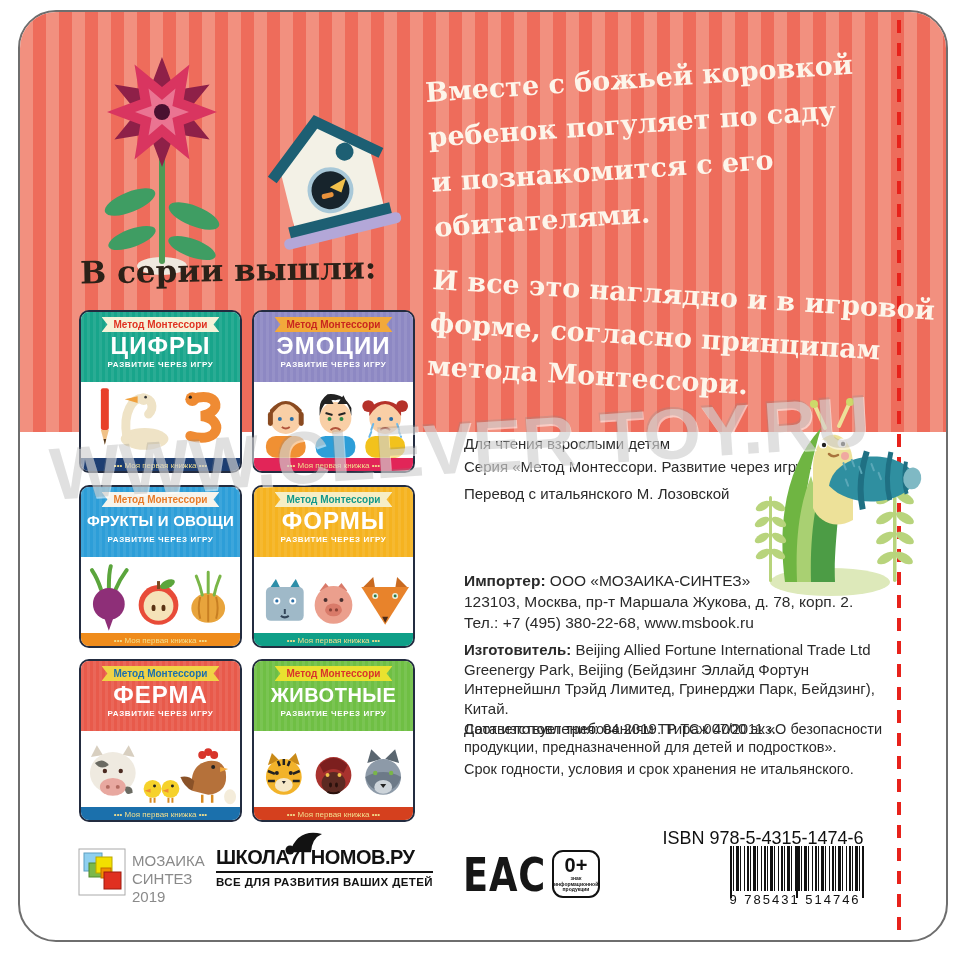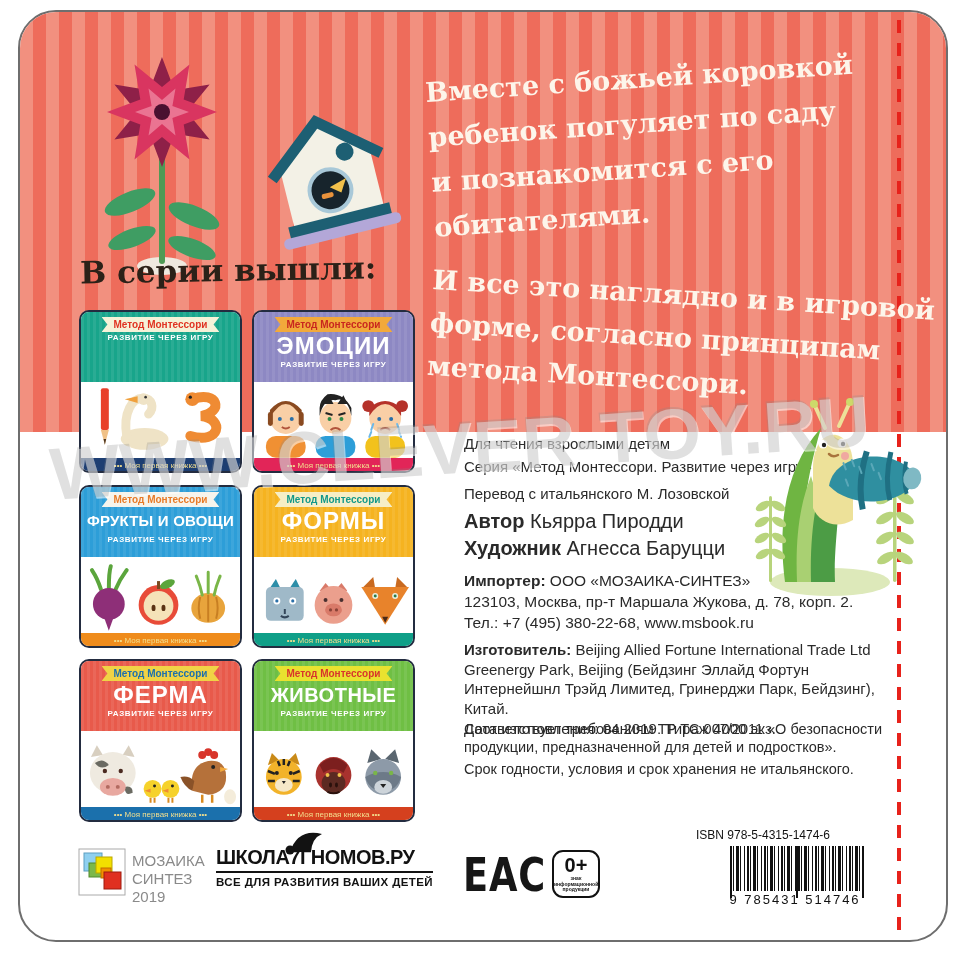--- a/index.html
+++ b/index.html
@@ -46,21 +46,21 @@
   .credits{left:444px;top:496px;font-size:20px;line-height:27px;}
   .credits b{font-weight:bold;}
   .impblock{left:444px;top:558px;font-size:15.5px;line-height:21px;width:436px;}
   .manblock{left:444px;top:628px;font-size:15px;line-height:19.5px;width:436px;}
   .manblock .date{margin-top:1px;}
   .compblock{left:444px;top:708px;font-size:14.5px;line-height:18px;width:436px;}
   .compblock .l2{margin-top:4px;}
   .copyblock{left:444px;top:764px;font-size:14.5px;line-height:18.5px;width:436px;}
   .copyblock sup{font-size:9px;}
   
-  .isbn{position:absolute;left:630px;top:816px;width:226px;text-align:center;font-size:12px;color:#111;z-index:4;}
+  .isbn{position:absolute;left:630px;top:816px;width:226px;text-align:center;font-size:18px;color:#111;z-index:4;}
   .bars{position:absolute;left:710px;top:834px;width:134px;height:45px;z-index:4;
         background:repeating-linear-gradient(90deg,#111 0 2px,#fff 2px 3px,#111 3px 4px,#fff 4px 6px,#111 6px 9px,#fff 9px 10px,#111 10px 11px,#fff 11px 14px,#111 14px 15px,#fff 15px 17px);}
   .guard{position:absolute;top:0;width:2px;height:52px;background:#111;}
   .digits{position:absolute;left:700px;top:880px;width:150px;text-align:center;font-size:13px;
           letter-spacing:2px;color:#111;z-index:5;background:transparent;}
   
   .moz-box{position:absolute;left:58px;top:836px;z-index:4;}
   .moz-text{position:absolute;left:112px;top:840px;font-size:15px;line-height:18px;color:#8a8a8a;z-index:4;}
   .shkola{position:absolute;left:196px;top:834px;z-index:4;}
   .shkola-title{font-size:20px;font-weight:bold;color:#121212;letter-spacing:-.5px;white-space:nowrap;}
@@ -120,20 +120,21 @@
 и познакомится с его
 обитателями.</div>
     <div class="blurb blurb2">И все это наглядно и в игровой
 форме, согласно принципам
 метода Монтессори.</div>
     <div class="series-heading">В серии вышли:</div>
 
     <div class="book b0">
       <div class="band">
         <span class="ribbon">Метод Монтессори</span>
+        <div class="btitle">ЦИФРЫ</div>
         <div class="bsub">РАЗВИТИЕ ЧЕРЕЗ ИГРУ</div>
       </div>
       <div class="bart">
         <svg width="160" height="76" viewBox="0 0 160 76">
           <rect x="20" y="6" width="8" height="42" rx="2" fill="#e8402a"></rect>
           <polygon points="20,48 28,48 24,63" fill="#f0c187"></polygon>
           <polygon points="22.7,57 25.3,57 24,63" fill="#4a3420"></polygon>
           <ellipse cx="64" cy="57" rx="24" ry="11" fill="#efe3c6"></ellipse>
           <path d="M46,54 C42,30 52,16 62,16 C72,16 74,26 68,32" fill="none" stroke="#efe3c6" stroke-width="9" stroke-linecap="round"></path>
           <circle cx="63" cy="17" r="6" fill="#efe3c6"></circle>
@@ -373,24 +374,20 @@
         <path d="M96,96 l3,6 M104,92 l3,6 M112,98 l3,6 M124,94 l3,6 M132,102 l3,6 M100,112 l3,6" stroke="#5aa8b8" stroke-width="2" stroke-linecap="round"></path>
       </g>
     </svg>
 
     <div class="txt reading">
       <div>Для чтения взрослыми детям</div>
       <div>Серия «Метод Монтессори. Развитие через игру»</div>
       <div class="gap">Перевод с итальянского М. Лозовской</div>
     </div>
 
-    <div class="txt credits">
-      <div><b>Автор</b><span> Кьярра Пиродди</span></div>
-      <div><b>Художник</b><span> Агнесса Баруцци</span></div>
-    </div>
 
     <div class="txt impblock">
       <div><b>Импортер:</b><span> ООО «МОЗАИКА-СИНТЕЗ»</span></div>
       <div>123103, Москва, пр-т Маршала Жукова, д. 78, корп. 2.</div>
       <div>Тел.: +7 (495) 380-22-68, www.msbook.ru</div>
     </div>
 
     <div class="txt manblock">
       <div><b>Изготовитель:</b><span> Beijing Allied Fortune International Trade Ltd Greenergy Park, Beijing (Бейдзинг Эллайд Фортун Интернейшнл Трэйд Лимитед, Гринерджи Парк, Бейдзинг), Китай.</span></div>
       <div class="date">Дата изготовления: 04.2019. Тираж 4000 экз.</div>

